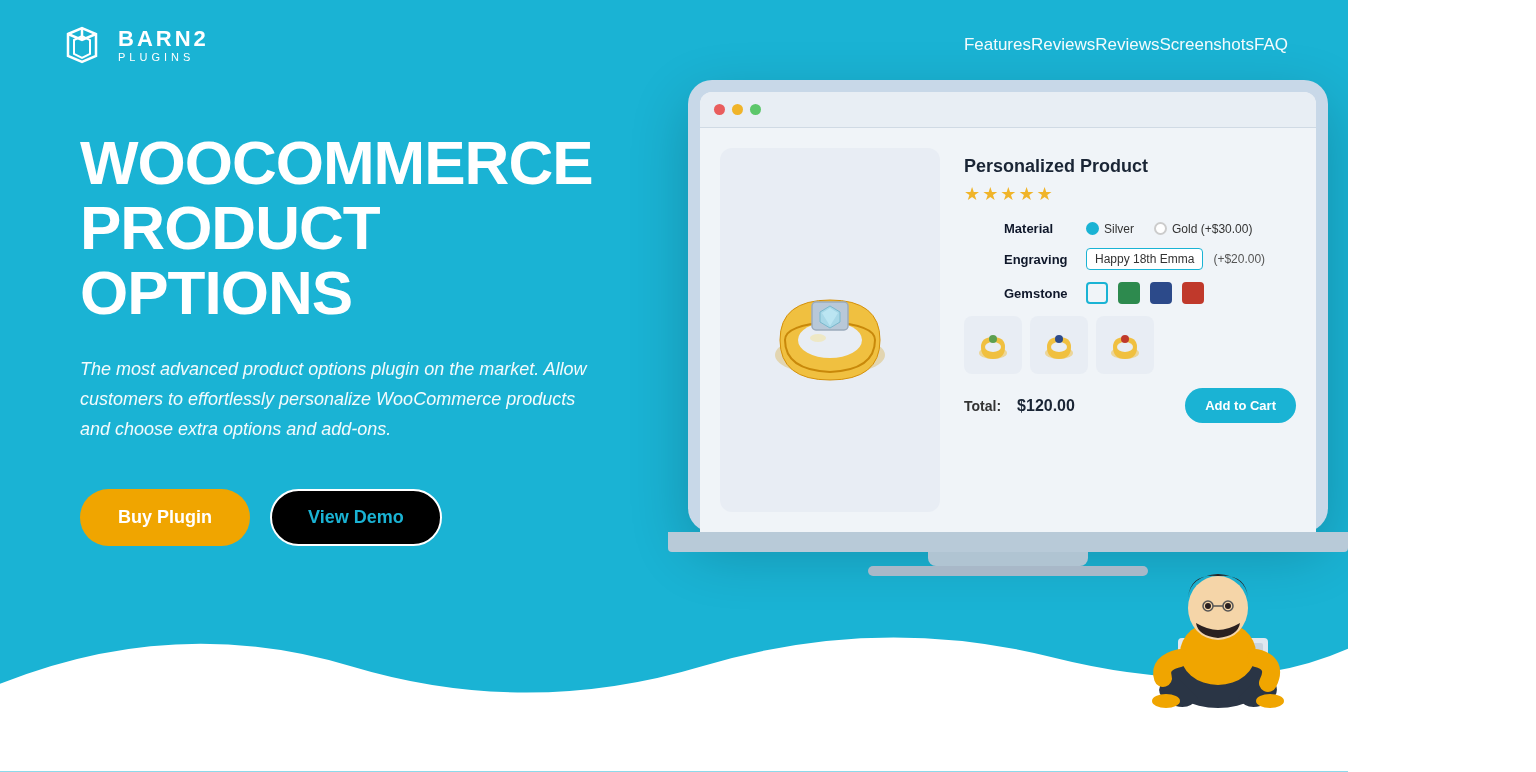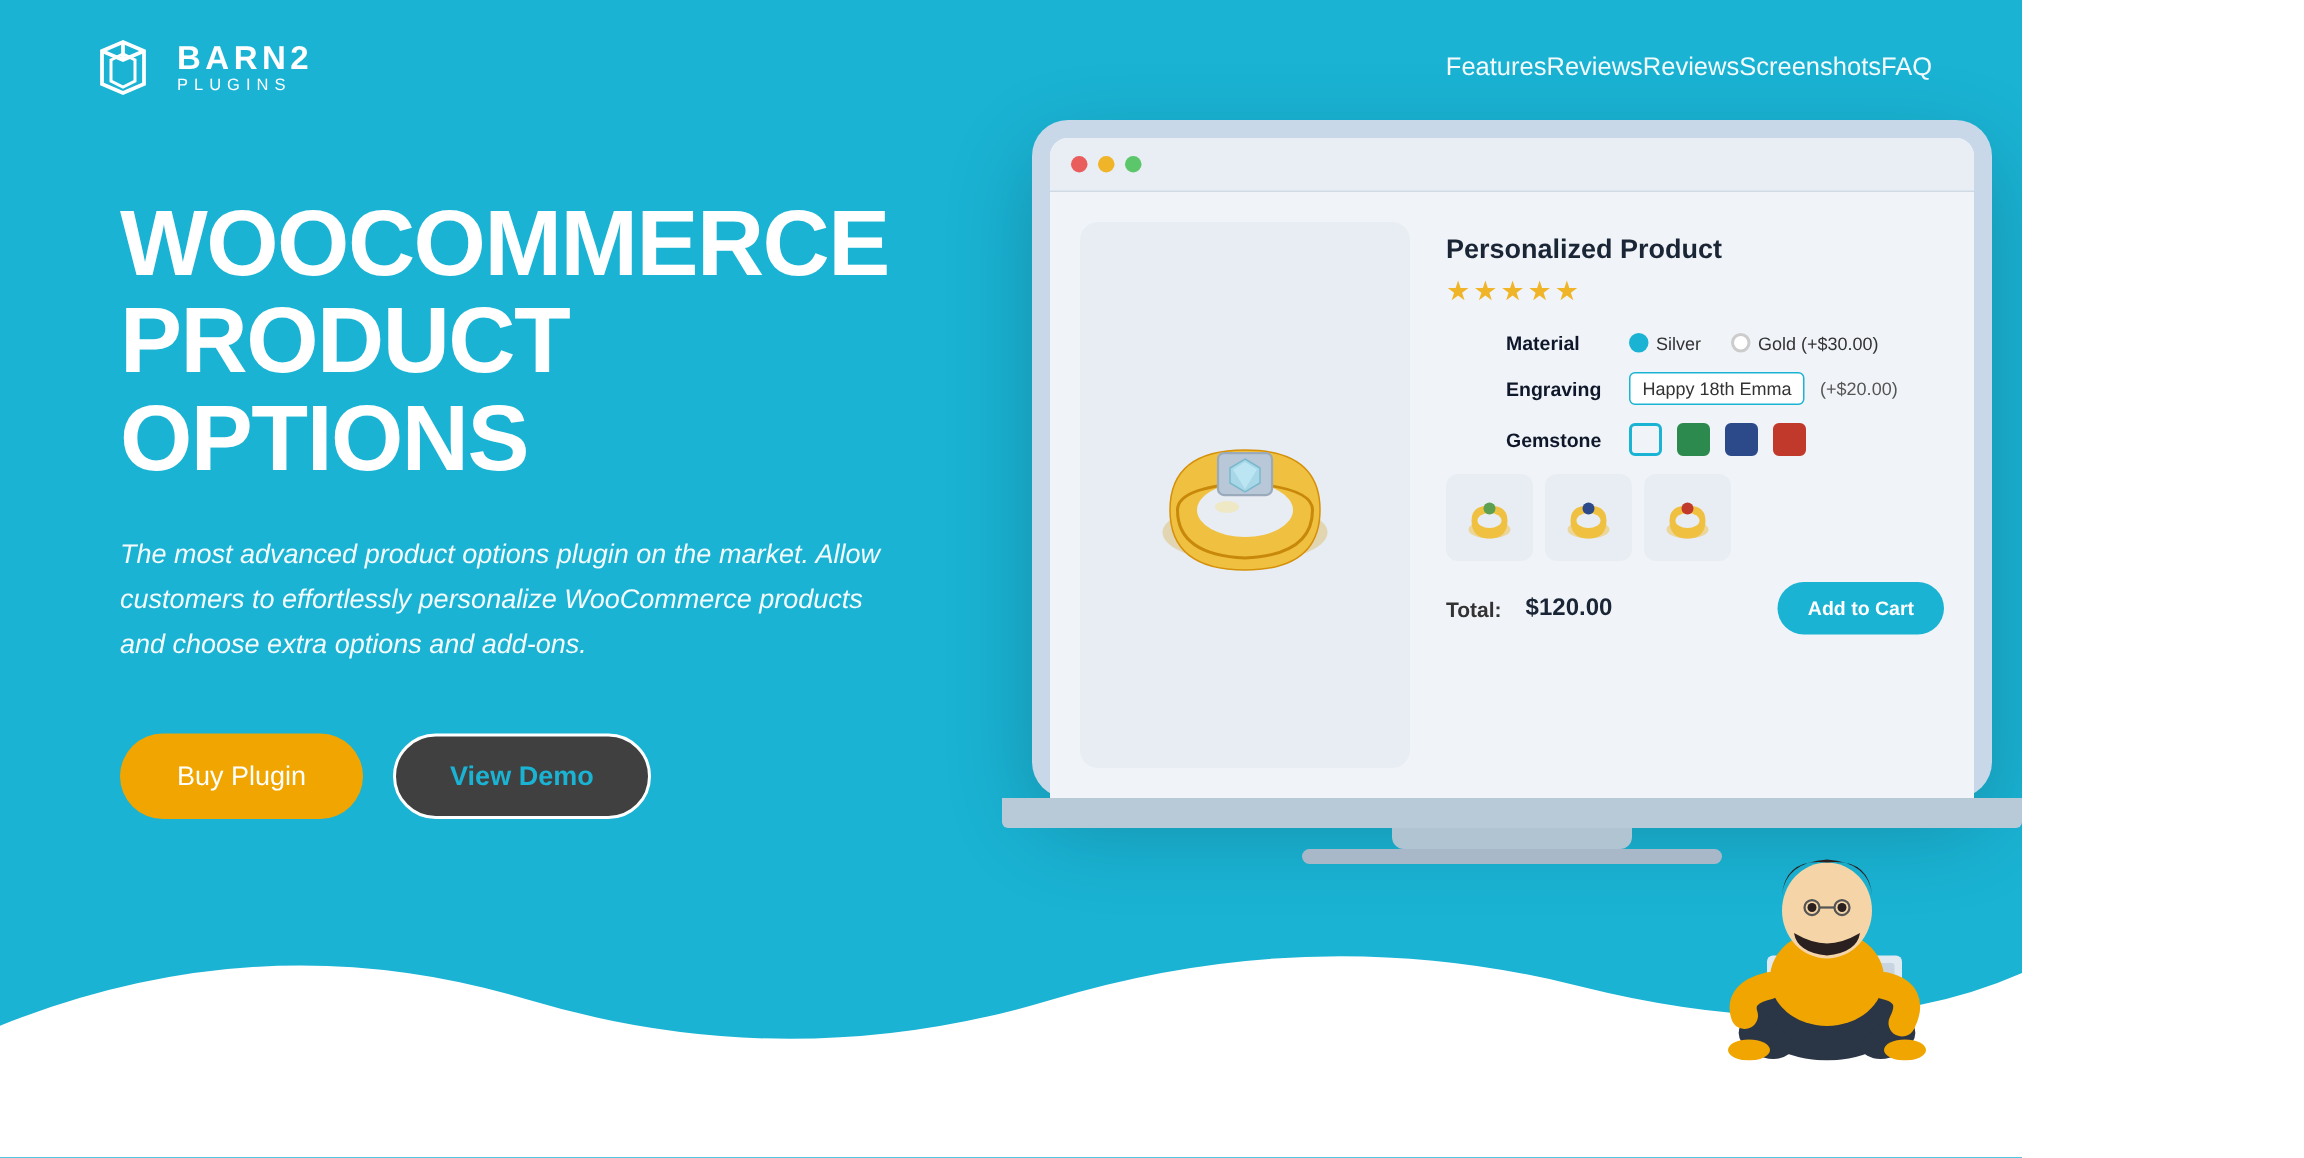--- a/index.html
+++ b/index.html
@@ -104,25 +104,25 @@
       gap: 20px;
       align-items: center;
     }
     .btn-primary {
       background: #f0a500;
       color: #fff;
       border: none;
       padding: 18px 38px;
       border-radius: 50px;
       font-size: 18px;
-      font-weight: 400;
+      font-weight: 700;
       cursor: pointer;
     }
     .btn-secondary {
-      background: #404040;
+      background: #000000;
       color: #1ab3d4;
       border: 2px solid #fff;
       padding: 16px 36px;
       border-radius: 50px;
       font-size: 18px;
       font-weight: 600;
       cursor: pointer;
     }
 
     

